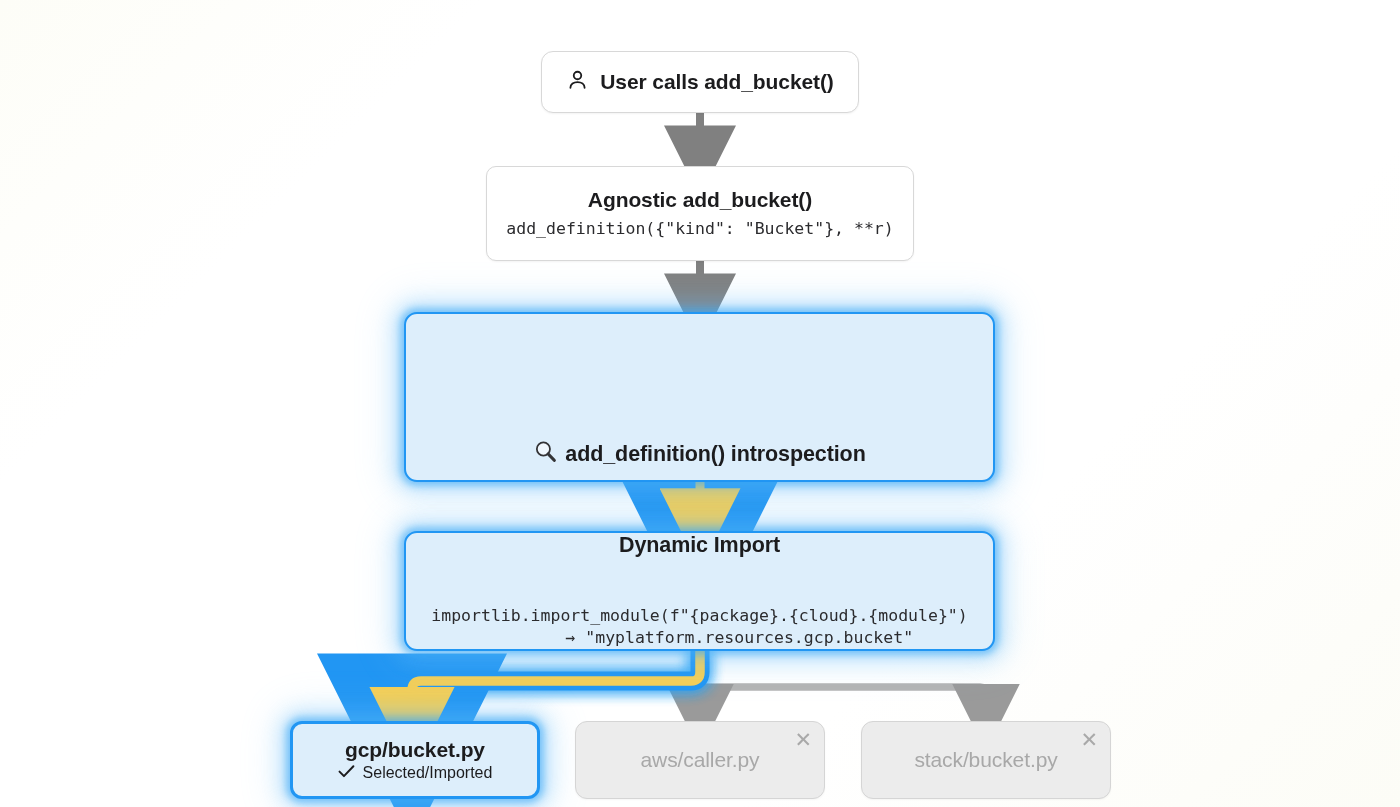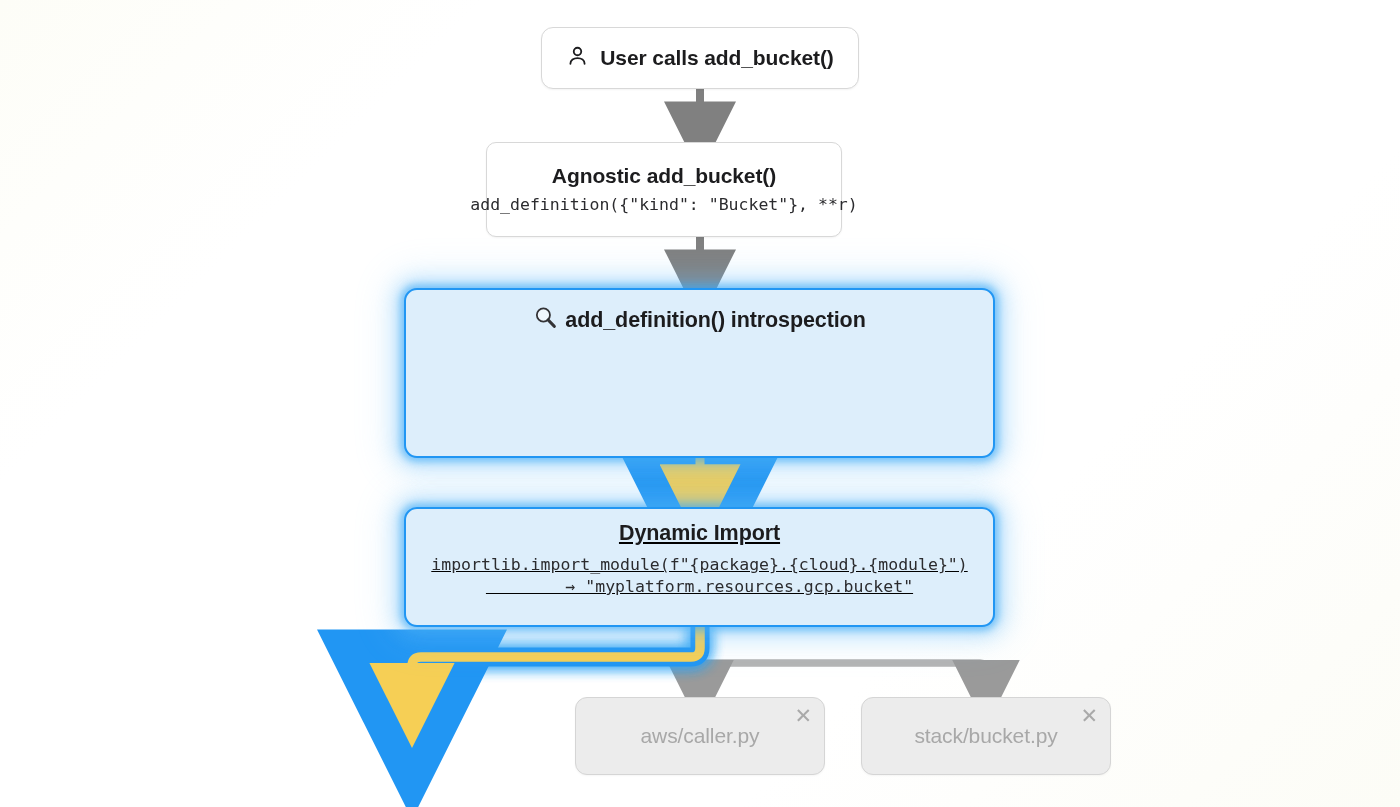--- a/index.html
+++ b/index.html
@@ -10,20 +10,21 @@
     width: 1400px;
     height: 807px;
     overflow: hidden;
     background: linear-gradient(135deg, #fdfdf7 0%, #ffffff 22%, #ffffff 70%, #fcfcf6 100%);
     font-family: "Liberation Sans", sans-serif;
     position: relative;
   }
   #stage {
     position: absolute;
     inset: 0;
+    margin-top: 24px;
   }
   
   #wires {
     position: absolute;
     left: 0; top: 0;
     width: 1400px;
     height: 807px;
     pointer-events: none;
   }
 
@@ -60,21 +61,21 @@
     box-shadow: 0 1px 2px rgba(0,0,0,0.05);
     flex-direction: row;
     gap: 11px;
   }
   #node-user .title { font-size: 21px; }
   .person-icon { display:block; }
 
   
   #node-agnostic {
     left: 486px; top: 142px;
-    width: 356px; height: 95px;
+    width: 428px; height: 95px;
     background: #ffffff;
     border: 1.5px solid #d8d8d8;
     border-radius: 10px;
     box-shadow: 0 1px 2px rgba(0,0,0,0.05);
     gap: 6px;
   }
   #node-agnostic .title { font-size: 21px; }
   #node-agnostic .code { font-size: 16.5px; }
 
   
@@ -82,42 +83,41 @@
     background: #ddeefb;
     border: 2.5px solid #2196f3;
     border-radius: 13px;
     box-shadow: 0 0 7px 4px rgba(59,168,245,0.55),
                 0 0 18px 10px rgba(90,185,250,0.30),
                 0 0 34px 18px rgba(130,200,250,0.16);
   }
   #node-introspect {
     left: 404px; top: 288px;
     width: 591px; height: 170px;
-    justify-content: space-between;
+    justify-content: flex-end;
     padding-top: 15px;
   }
   #node-introspect .title {
     font-size: 21.5px;
     display: flex; align-items: center; gap: 7px;
     margin-bottom: 10px;
   }
   #node-introspect .code {
     font-size: 16.5px;
     text-align: left;
     align-self: flex-start;
     margin-left: 54px;
   }
   .mag-icon { display:block; }
 
   #node-dynimport {
     left: 404px; top: 507px;
     width: 591px; height: 120px;
-    justify-content: flex-start;
-    padding-top: 12px;
-    text-decoration: underline;
+    justify-content: space-between;
+    padding-top: 0;
   }
   #node-dynimport .title { font-size: 21.5px; margin-bottom: 8px; }
   #node-dynimport .code { font-size: 16.5px; text-align: center; }
 
   
   #node-gcp {
     left: 290px; top: 697px;
     width: 250px; height: 78px;
     background: #ddeefb;
     border: 3px solid #2196f3;
@@ -240,20 +240,31 @@
       <span>add_definition() introspection</span>
     </span>
   </div>
 
   <div class="node highlight" id="node-dynimport">
     <span class="title">Dynamic Import</span>
     <span class="code">importlib.import_module(f"{package}.{cloud}.{module}")
         → "myplatform.resources.gcp.bucket"</span>
   </div>
 
+  <div class="node" id="node-gcp">
+    <span class="title">gcp/bucket.py</span>
+    <span class="sub">
+      <span class="check-icon">
+        <svg width="17" height="15" viewBox="0 0 18 15" fill="none" stroke="#1c1c1e" stroke-width="2.1" stroke-linecap="round" stroke-linejoin="round">
+          <path d="M1.6,7.6 L6.3,12.4 L16.3,1.9"></path>
+        </svg>
+      </span>
+      <span>Selected/Imported</span>
+    </span>
+  </div>
 
   <div class="node disabled" id="node-aws">
     <span class="x-mark">✕</span>
     <span class="title">aws/caller.py</span>
   </div>
 
   <div class="node disabled" id="node-azure">
     <span class="x-mark">✕</span>
     <span class="title">stack/bucket.py</span>
   </div>

